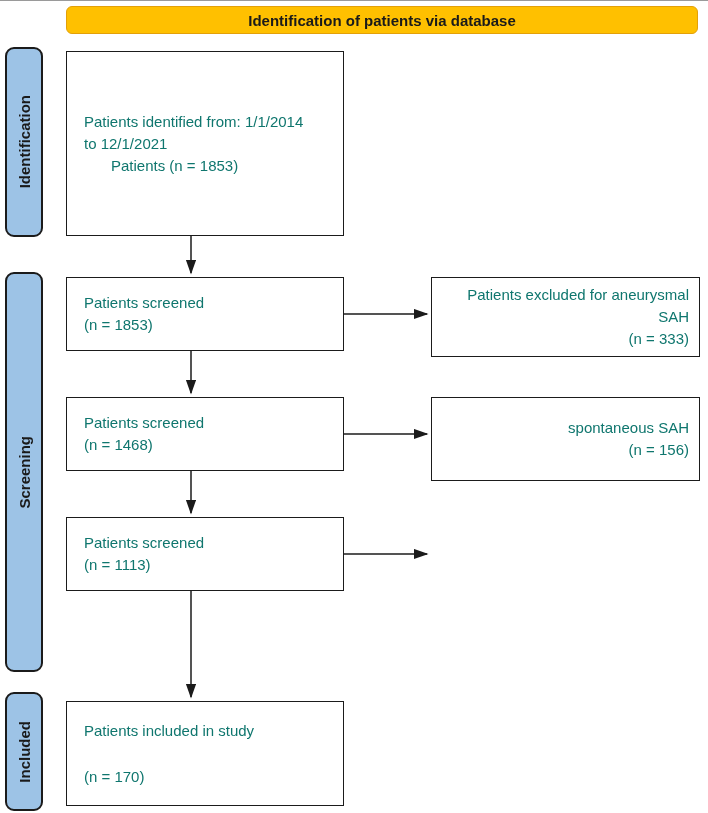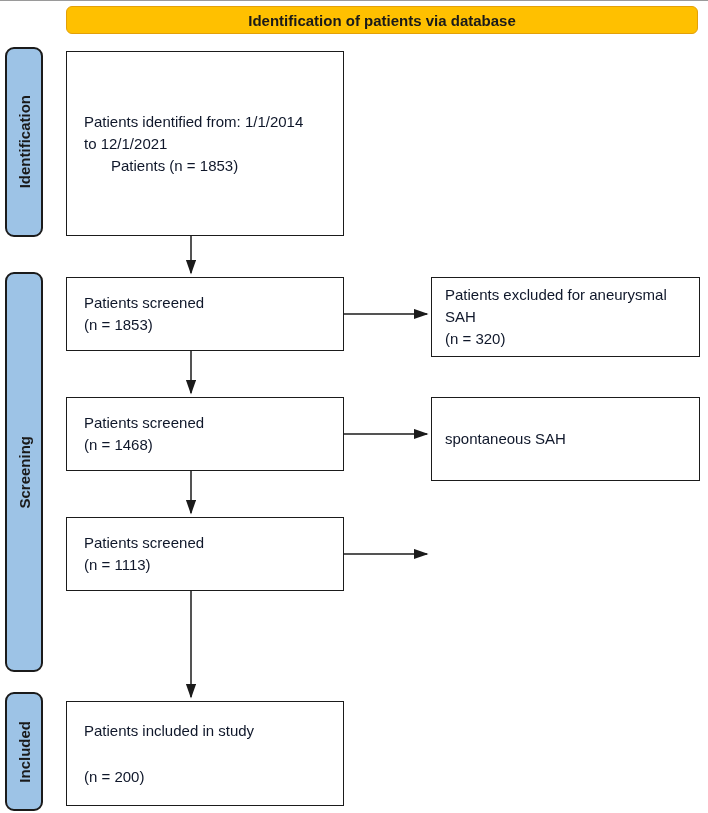--- a/index.html
+++ b/index.html
@@ -61,27 +61,27 @@
   .stage-included       { top: 691px; height: 119px; }
   .box {
     position: absolute;
     background: #ffffff;
     border: 1.5px solid #1b1b1b;
     display: flex;
     flex-direction: column;
     justify-content: center;
     font-size: 15px;
     line-height: 22px;
-    color: #0f172a;
+    color: #0f766e;
     padding: 6px 10px 6px 17px;
   }
   .box span { display: block; white-space: nowrap; }
   .box .indent { padding-left: 27px; }
   .col-left  { left: 66px;  width: 278px; }
-  .col-right { left: 431px; width: 269px; padding-left: 13px; }
+  .col-right { left: 431px; width: 269px; padding-left: 13px; align-items: flex-end; }
   .box-identified { top: 50px;  height: 185px; }
   .box-screened1  { top: 276px; height: 74px; }
   .box-screened2  { top: 396px; height: 74px; }
   .box-screened3  { top: 516px; height: 74px; }
   .box-included   { top: 700px; height: 105px; gap: 24px; }
   .box-excluded1  { top: 276px; height: 80px; }
   .box-excluded2  { top: 396px; height: 84px; }
   .box-excluded3  { top: 516px; height: 158px; }
 </style>
 </head>
@@ -134,27 +134,28 @@
     <span>(n = 1468)</span>
   </div>
 
   <div class="box col-left box-screened3">
     <span>Patients screened</span>
     <span>(n = 1113)</span>
   </div>
 
   <div class="box col-left box-included">
     <span>Patients included in study</span>
-    <span>(n = 200)</span>
+    <span>(n = 170)</span>
   </div>
 
   <div class="box col-right box-excluded1">
     <span>Patients excluded for aneurysmal</span>
     <span>SAH</span>
-    <span>(n = 320)</span>
+    <span>(n = 333)</span>
   </div>
 
   <div class="box col-right box-excluded2">
     <span>spontaneous SAH</span>
+    <span>(n = 156)</span>
   </div>
 
 
 </div>
 
 </body></html>

